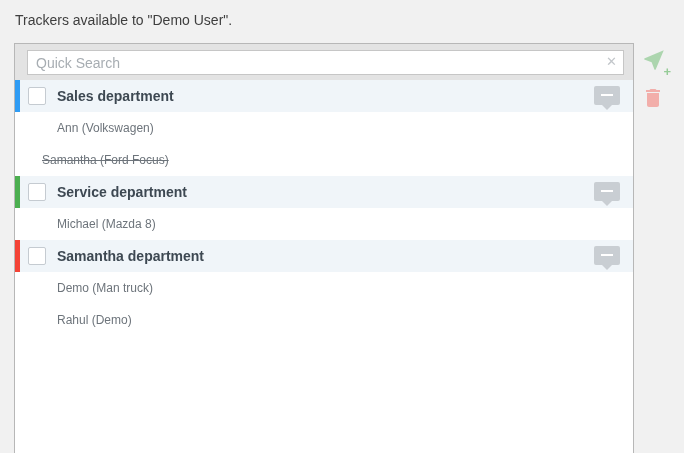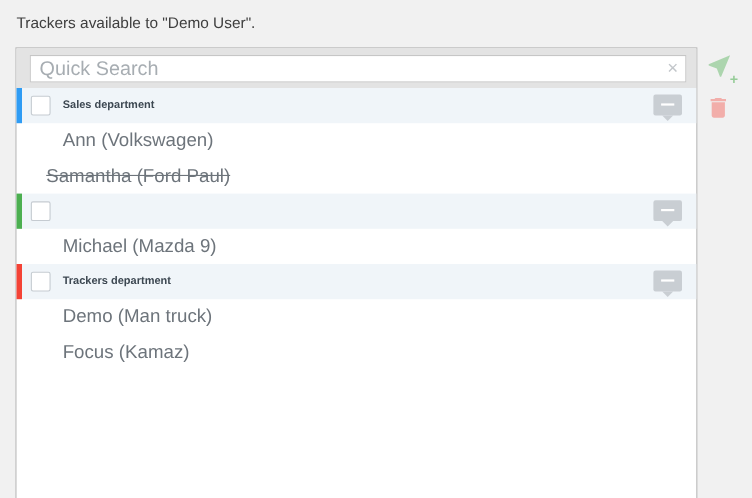--- a/index.html
+++ b/index.html
@@ -7,33 +7,33 @@
   .stage{position:relative;width:684px;height:453px;background:#f1f1f1;overflow:hidden;}
 
   .title{position:absolute;left:15px;top:12px;font-size:14px;color:#3e3e3e;}
 
   .panel{position:absolute;left:14px;top:43px;width:620px;height:415px;
          background:#ffffff;border:1px solid #b7b7b7;box-sizing:border-box;}
 
   .search-strip{height:36px;background:#e3e3e3;position:relative;}
   .search-box{position:absolute;left:12px;right:9px;top:6px;height:25px;}
   .search-box input{width:100%;height:25px;box-sizing:border-box;border:1px solid #c6c6c6;
-         background:#fff;padding:0 26px 0 8px;font-size:18px;color:#444;
+         background:#fff;padding:0 26px 0 8px;font-size:14px;color:#444;
          font-family:"Liberation Sans",sans-serif;outline:none;}
   .search-box input::placeholder{color:#a7adb2;opacity:1;}
   .clear{position:absolute;right:7px;top:4px;font-size:13px;color:#c2c6ca;cursor:pointer;line-height:16px;}
 
   .rows{position:relative;}
   .row{position:relative;height:32px;box-sizing:border-box;}
   .row.header{background:#f0f5f9;}
   .bar{position:absolute;left:0;top:0;width:5px;height:32px;}
   .cb{position:absolute;left:13px;top:7px;width:18px;height:18px;background:#fff;
       border:1px solid #c5cbd1;border-radius:2px;box-sizing:border-box;}
-  .gname{position:absolute;left:42px;top:0;line-height:32px;font-size:10px;font-weight:600;color:#3d4852;}
-  .tname{position:absolute;left:42px;top:0;line-height:32px;font-size:17px;color:#6d747b;}
+  .gname{position:absolute;left:42px;top:0;line-height:32px;font-size:14px;font-weight:600;color:#3d4852;}
+  .tname{position:absolute;left:42px;top:0;line-height:32px;font-size:12px;color:#6d747b;}
   .row.shift .tname{left:27px;}
   .row .tname.struck{text-decoration:line-through;}
 
   .badge{position:absolute;right:13px;top:6px;width:26px;height:19px;background:#c9ced3;
          border-radius:2px;}
   .badge .minus{position:absolute;left:7px;top:8px;width:12px;height:2px;background:#ffffff;}
   .badge::after{content:"";position:absolute;left:8px;top:19px;width:0;height:0;
          border-left:5px solid transparent;border-right:5px solid transparent;
          border-top:5px solid #c9ced3;}
 
@@ -66,47 +66,48 @@
         <span class="cb"></span>
         <span class="gname">Sales department</span>
         <span class="badge">
           <span class="minus"></span>
         </span>
       </div>
       <div class="row item">
         <span class="tname">Ann (Volkswagen)</span>
       </div>
       <div class="row item shift">
-        <span class="tname struck">Samantha (Ford Paul)</span>
+        <span class="tname struck">Samantha (Ford Focus)</span>
       </div>
 
       <div class="row header">
         <span class="bar" style="background: rgb(76, 175, 80);"></span>
         <span class="cb"></span>
+        <span class="gname">Service department</span>
         <span class="badge">
           <span class="minus"></span>
         </span>
       </div>
       <div class="row item">
-        <span class="tname">Michael (Mazda 9)</span>
+        <span class="tname">Michael (Mazda 8)</span>
       </div>
 
       <div class="row header">
         <span class="bar" style="background: rgb(244, 67, 54);"></span>
         <span class="cb"></span>
-        <span class="gname">Trackers department</span>
+        <span class="gname">Samantha department</span>
         <span class="badge">
           <span class="minus"></span>
         </span>
       </div>
       <div class="row item">
         <span class="tname">Demo (Man truck)</span>
       </div>
       <div class="row item">
-        <span class="tname">Focus (Kamaz)</span>
+        <span class="tname">Rahul (Demo)</span>
       </div>
 
     </div>
   </div>
 
   <div class="side-icons">
     <div class="icon-btn">
       <span>
         <svg width="26" height="26" viewBox="0 0 24 24">
           <path d="M21 3L3 10.53v.98l6.84 2.65L12.48 21h.98L21 3z" fill="#4caf50" fill-opacity="0.42"></path>

